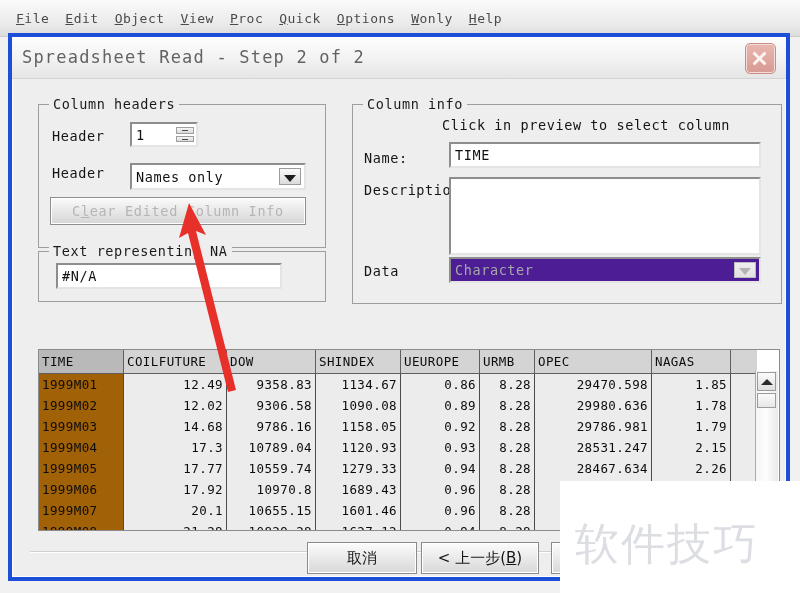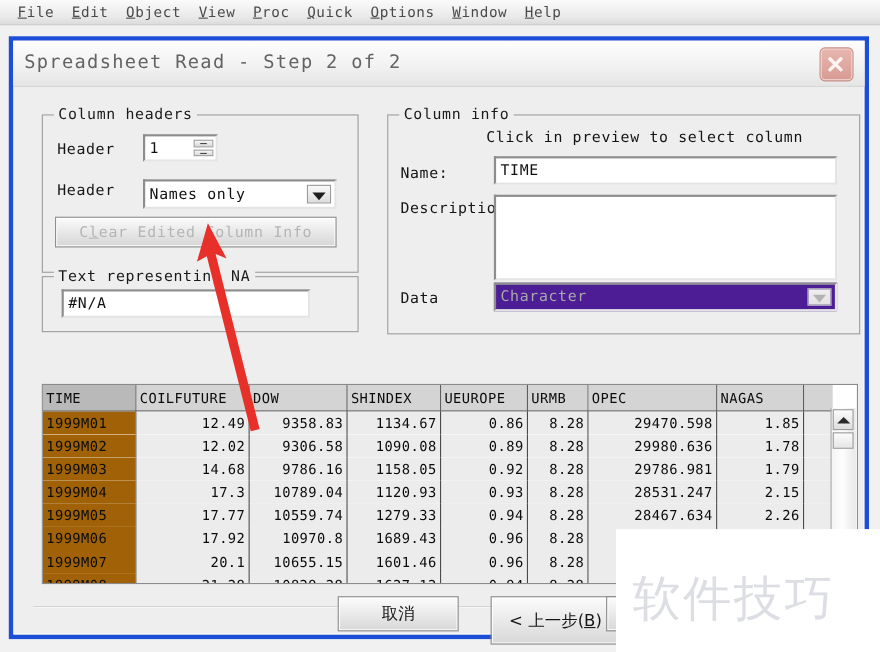--- a/index.html
+++ b/index.html
@@ -14,21 +14,21 @@
     overflow: hidden;
     background: #f1f1f1;
     font-family: "DejaVu Sans Mono", "Liberation Mono", monospace;
     -webkit-font-smoothing: none;
   }
 
   
   .menubar {
     position: absolute;
     left: 0; top: 0;
-    width: 800px; height: 23px;
+    width: 800px; height: 37px;
     background: linear-gradient(#fbfbfb, #e9e9e9 70%, #dcdcdc);
     border-bottom: 1px solid #c9c9c9;
     display: flex;
     align-items: center;
     padding-left: 8px;
     box-sizing: border-box;
   }
   .menu-item {
     font-size: 13px;
     color: #4b4b4b;
@@ -357,21 +357,21 @@
 <div id="screen">
 
   <div class="menubar">
     <div class="menu-item"><span class="mn">F</span><span>ile</span></div>
     <div class="menu-item"><span class="mn">E</span><span>dit</span></div>
     <div class="menu-item"><span class="mn">O</span><span>bject</span></div>
     <div class="menu-item"><span class="mn">V</span><span>iew</span></div>
     <div class="menu-item"><span class="mn">P</span><span>roc</span></div>
     <div class="menu-item"><span class="mn">Q</span><span>uick</span></div>
     <div class="menu-item"><span class="mn">O</span><span>ptions</span></div>
-    <div class="menu-item"><span class="mn">W</span><span>indow</span></div>
+    <div class="menu-item"><span class="mn">W</span><span>only</span></div>
     <div class="menu-item"><span class="mn">H</span><span>elp</span></div>
   </div>
 
   <div class="dialog">
 
     <div class="titlebar">
       <div class="title-text">Spreadsheet Read - Step 2 of 2</div>
       <div class="close-btn"></div>
     </div>
 
@@ -534,21 +534,21 @@
         </tbody>
       </table>
       <div class="vscroll">
         <div class="vscroll-up"></div>
         <div class="vscroll-thumb"></div>
       </div>
     </div>
 
     <div class="footer-sep"></div>
     <div class="wizbtn" style="left:295px; top:505px; width:110px; height:32px;">取消</div>
-    <div class="wizbtn" style="left:434px; top:505px; width:118px; height:44px;">
+    <div class="wizbtn" style="left:409px; top:505px; width:118px; height:32px;">
       <span>&lt; 上一步(</span>
         <span class="mn">B</span>
         <span>)</span>
     </div>
     <div class="wizbtn dim" style="left:539px; top:505px; width:118px; height:32px; justify-content:flex-start; padding-left:8px;">下</div>
 
   </div>
 
   <svg class="arrow-svg" viewBox="0 0 800 593">
     <polygon points="189,203 206,235 196,231 236,390 228,392 188,233 179,238" fill="#e8302a"></polygon>

